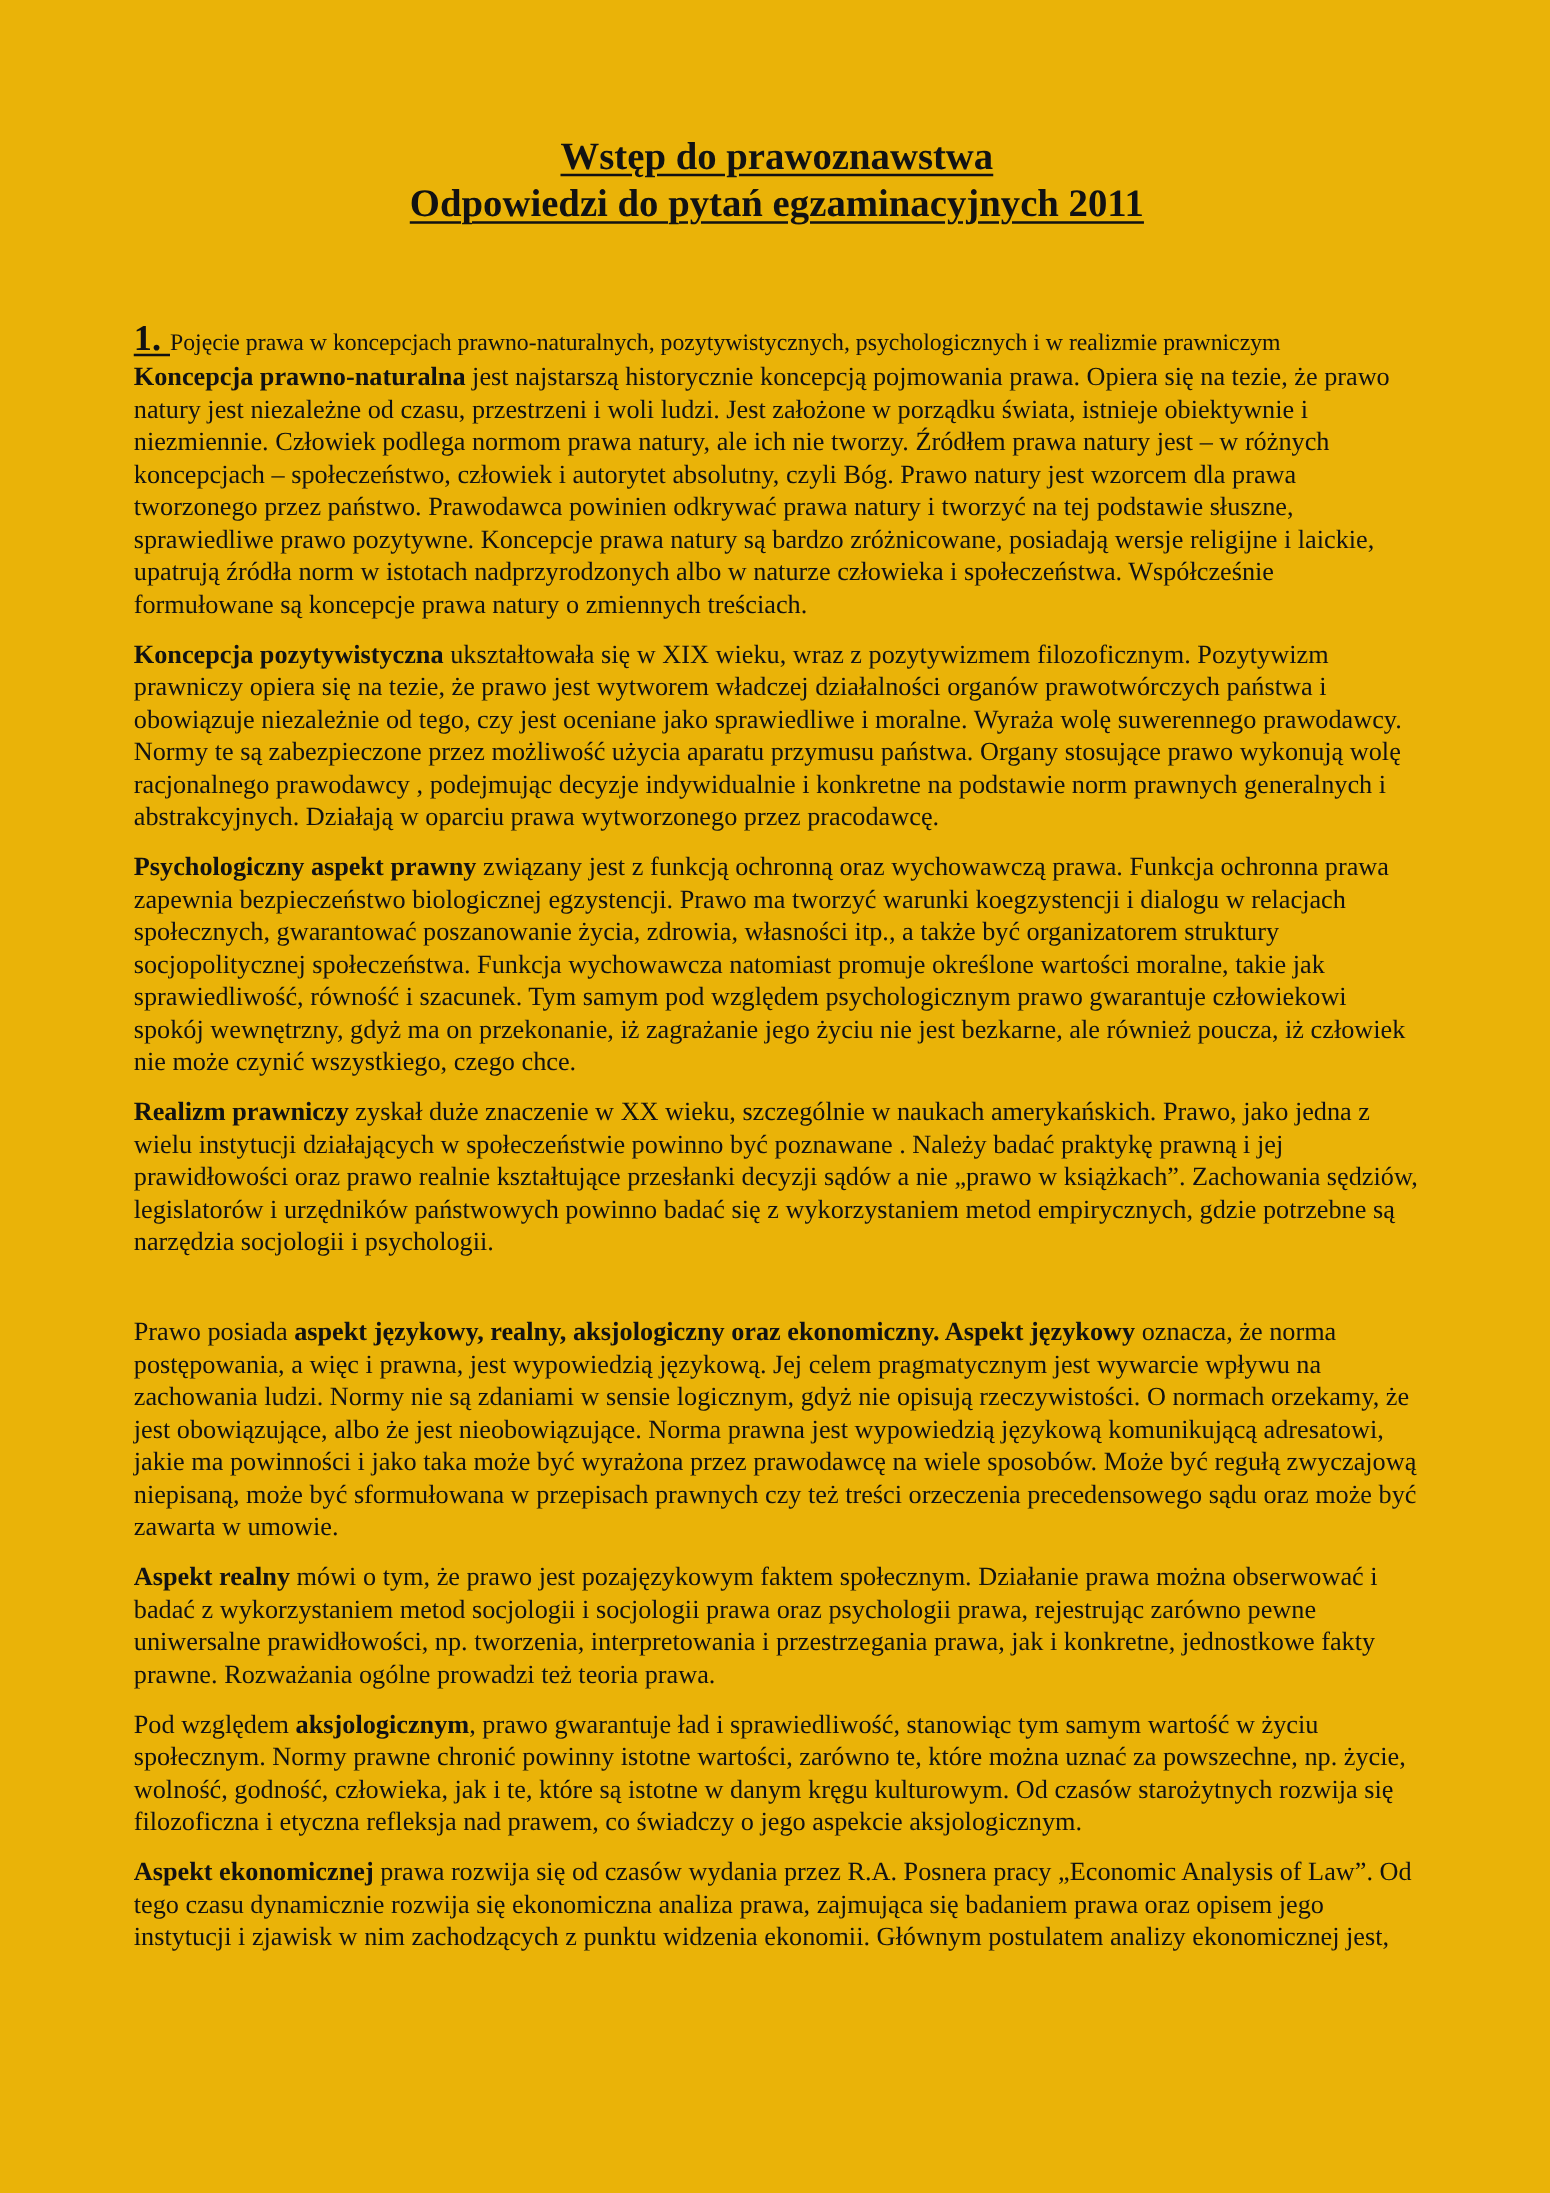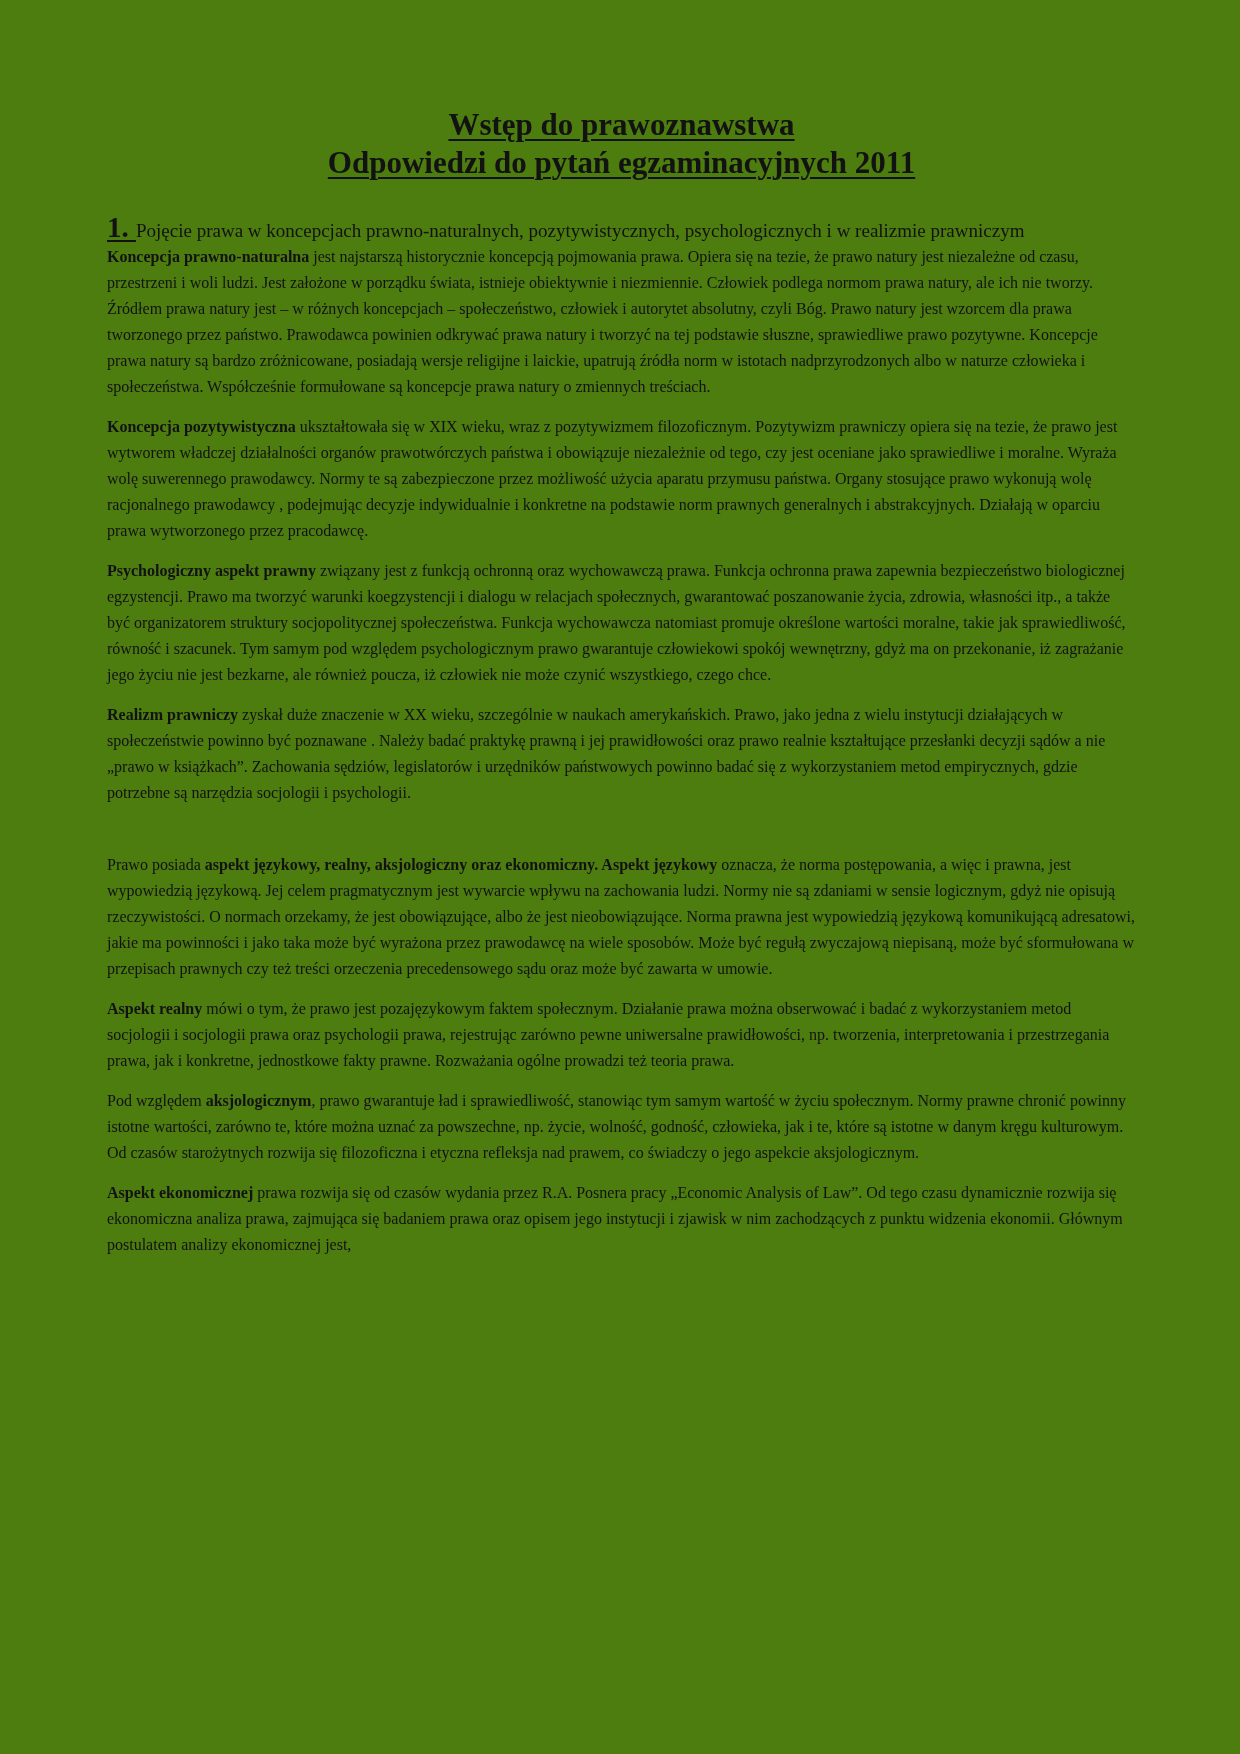--- a/index.html
+++ b/index.html
@@ -5,56 +5,56 @@
   html, body {
     margin: 0;
     padding: 0;
     background: #ffffff;
   }
   .page {
     position: relative;
     width: 1240px;
     min-height: 1754px;
     margin: 0 auto;
-    background: #4d7c0f;
+    background: #eab308;
     box-sizing: border-box;
     padding: 106px 104px 40px 107px;
     font-family: "Liberation Serif", "DejaVu Serif", serif;
     color: #121212;
   }
   .title-block {
     text-align: center;
     font-weight: bold;
     font-size: 31px;
     line-height: 1.22;
   }
   .title-block .u {
     text-decoration: underline;
     text-decoration-thickness: 2px;
     text-underline-offset: 4px;
   }
   .doc-body { display: block; }
   .doc-section { margin-top: 46px; }
-  .doc-section:first-child { margin-top: 32px; font-family: Liberation Serif, serif; }
+  .doc-section:first-child { margin-top: 76px; font-family: Liberation Serif, serif; }
   .sec-heading {
     font-size: 19px;
     line-height: 26px;
     font-weight: normal;
   }
   .sec-num {
     font-size: 29px;
     font-weight: bold;
     text-decoration: underline;
     text-decoration-thickness: 2px;
     text-underline-offset: 3px;
     line-height: 26px;
   }
   .para {
     margin: 14px 0 0 0;
-    font-size: 16px;
+    font-size: 21px;
     line-height: 26px;
     text-align: left;
   }
   .para.attached { margin-top: 0; }
   .b { font-weight: bold; }
 </style>
 </head>
 <body>
 
 <div class="page">

